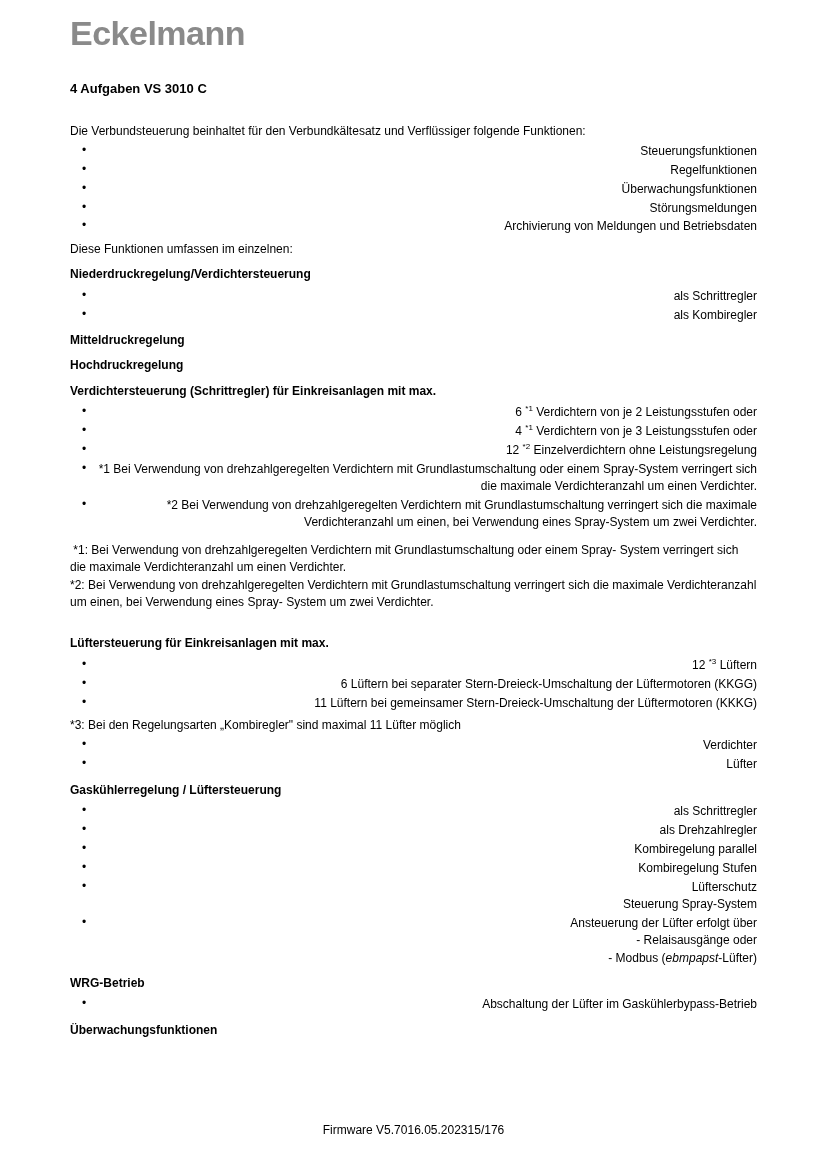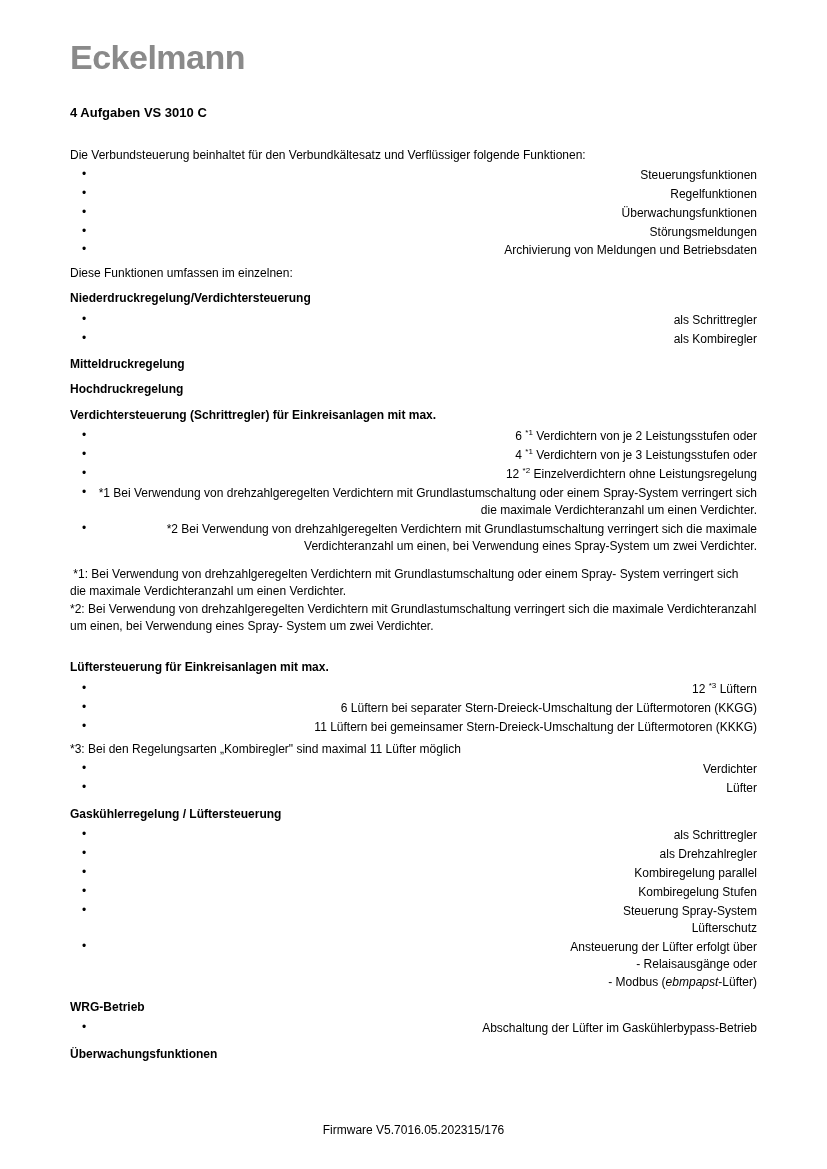--- a/index.html
+++ b/index.html
@@ -2,21 +2,21 @@
 <html><head>
 <meta charset="utf-8">
 <style>
   * { margin: 0; padding: 0; box-sizing: border-box; }
   html, body { background: #ffffff; }
   body {
     width: 827px; height: 1169px;
     font-family: "Liberation Sans", sans-serif;
     font-size: 12px; line-height: 1.45; color: #000;
   }
-  .page { position: relative; width: 827px; height: 1169px; padding: 40px 70px 0 70px; overflow: hidden; background: #fff; }
+  .page { position: relative; width: 827px; height: 1169px; padding: 16px 70px 0 70px; overflow: hidden; background: #fff; }
   .logo { font-size: 34px; font-weight: bold; color: #8a8a8a; letter-spacing: -0.5px; line-height: 1.05; }
   h1.doc-title { font-size: 13px; font-weight: bold; margin: 28px 0 24px; }
   p.para { margin: 3px 0; }
   .sec-head { font-size: 12px; font-weight: bold; margin: 8px 0 4px; }
   ul.blist { list-style: none; margin: 2px 0 5px; padding-left: 12px; }
   ul.blist li { position: relative; padding-left: 12px; margin: 1.5px 0; text-align: right; }
   ul.blist li::before { content: "\2022"; position: absolute; left: 0; top: -1px; }
   sup.fnref { font-size: 8px; vertical-align: super; line-height: 0; }
   .notes { margin: 10px 0 24px; }
   .notes p { white-space: pre-wrap; margin: 0; }
@@ -89,22 +89,22 @@
       <li>Lüfter</li>
     </ul>
 
     <div class="sec-head">Gaskühlerregelung / Lüftersteuerung</div>
     <ul class="blist">
       <li>als Schrittregler</li>
       <li>als Drehzahlregler</li>
       <li>Kombiregelung parallel</li>
       <li>Kombiregelung Stufen</li>
       <li>
+        <div class="subline">Lüfterschutz</div>
         <div class="subline">Steuerung Spray-System</div>
-        <div class="subline">Lüfterschutz</div>
       </li>
       <li>
         <div class="subline">Ansteuerung der Lüfter erfolgt über</div>
         <div class="subline">- Relaisausgänge oder</div>
         <div class="subline"><span>- Modbus (</span><em class="it">ebmpapst</em><span>-Lüfter)</span></div>
       </li>
     </ul>
 
     <div class="sec-head">WRG-Betrieb</div>
     <ul class="blist">

